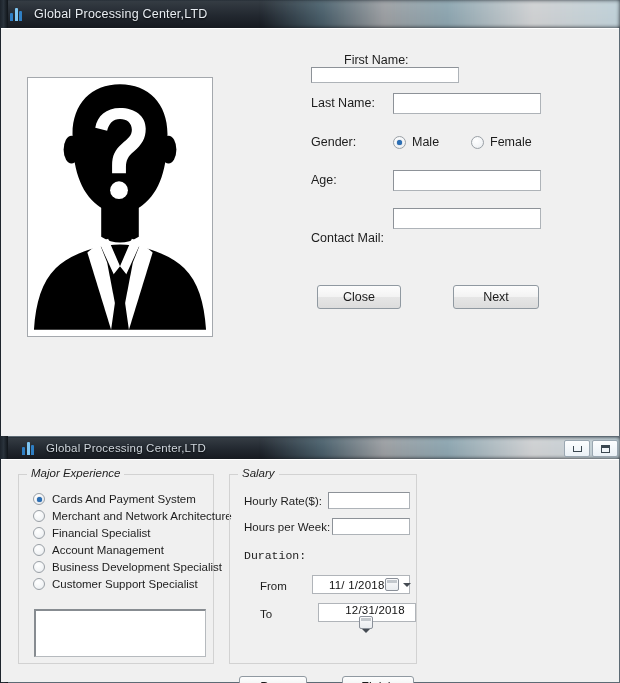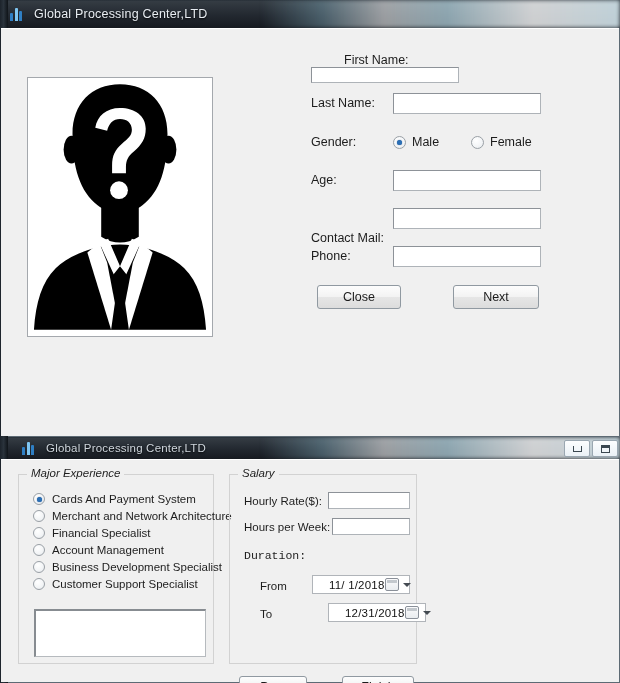--- a/index.html
+++ b/index.html
@@ -441,24 +441,20 @@
       <div class="form-row" style="left:310px; top:140px;">
         <div class="field-label" style="width:82px;">Age:</div>
         <input class="text-input" style="width: 148px;" value="">
       </div>
 
       <div class="form-row" style="left:310px; top:178px;">
         <div class="field-label" style="width:82px;margin-top:39px;">Contact Mail:</div>
         <input class="text-input" style="width: 148px;" value="">
       </div>
 
-      <div class="form-row" style="left:310px; top:216px;">
-        <div class="field-label" style="width:82px;">Phone:</div>
-        <input class="text-input" style="width: 148px;" value="">
-      </div>
 
       <div class="btn" style="position:absolute; left:316px; top:256px; width:84px; height:24px;">Close</div>
       <div class="btn" style="position:absolute; left:452px; top:256px; width:86px; height:24px;">Next</div>
 
     </div>
   </div>
 
   <div class="window" id="window-experience">
     <div class="win-frame"></div>
 
@@ -530,21 +526,21 @@
         <div class="sal-label" style="left:30px; top:105px;">From</div>
         <div class="datepicker" style="left:82px; top:100px; width:98px;">
           <span class="dp-value">11/  1/2018</span>
           <span class="dp-cal"></span>
           <span class="dp-arrow">
               <i></i>
             </span>
         </div>
 
         <div class="sal-label" style="left:30px; top:133px;">To</div>
-        <div class="datepicker" style="left:98px; top:128px; width:98px;">
+        <div class="datepicker" style="left:88px; top:128px; width:98px;flex-direction:column;">
           <span class="dp-value">12/31/2018</span>
           <span class="dp-cal"></span>
           <span class="dp-arrow">
               <i></i>
             </span>
         </div>
       </div>
 
       <div class="btn" style="position:absolute; left:238px; top:216px; width:68px; height:21px;">Prev</div>
       <div class="btn" style="position:absolute; left:341px; top:216px; width:72px; height:21px;">Finish</div>

